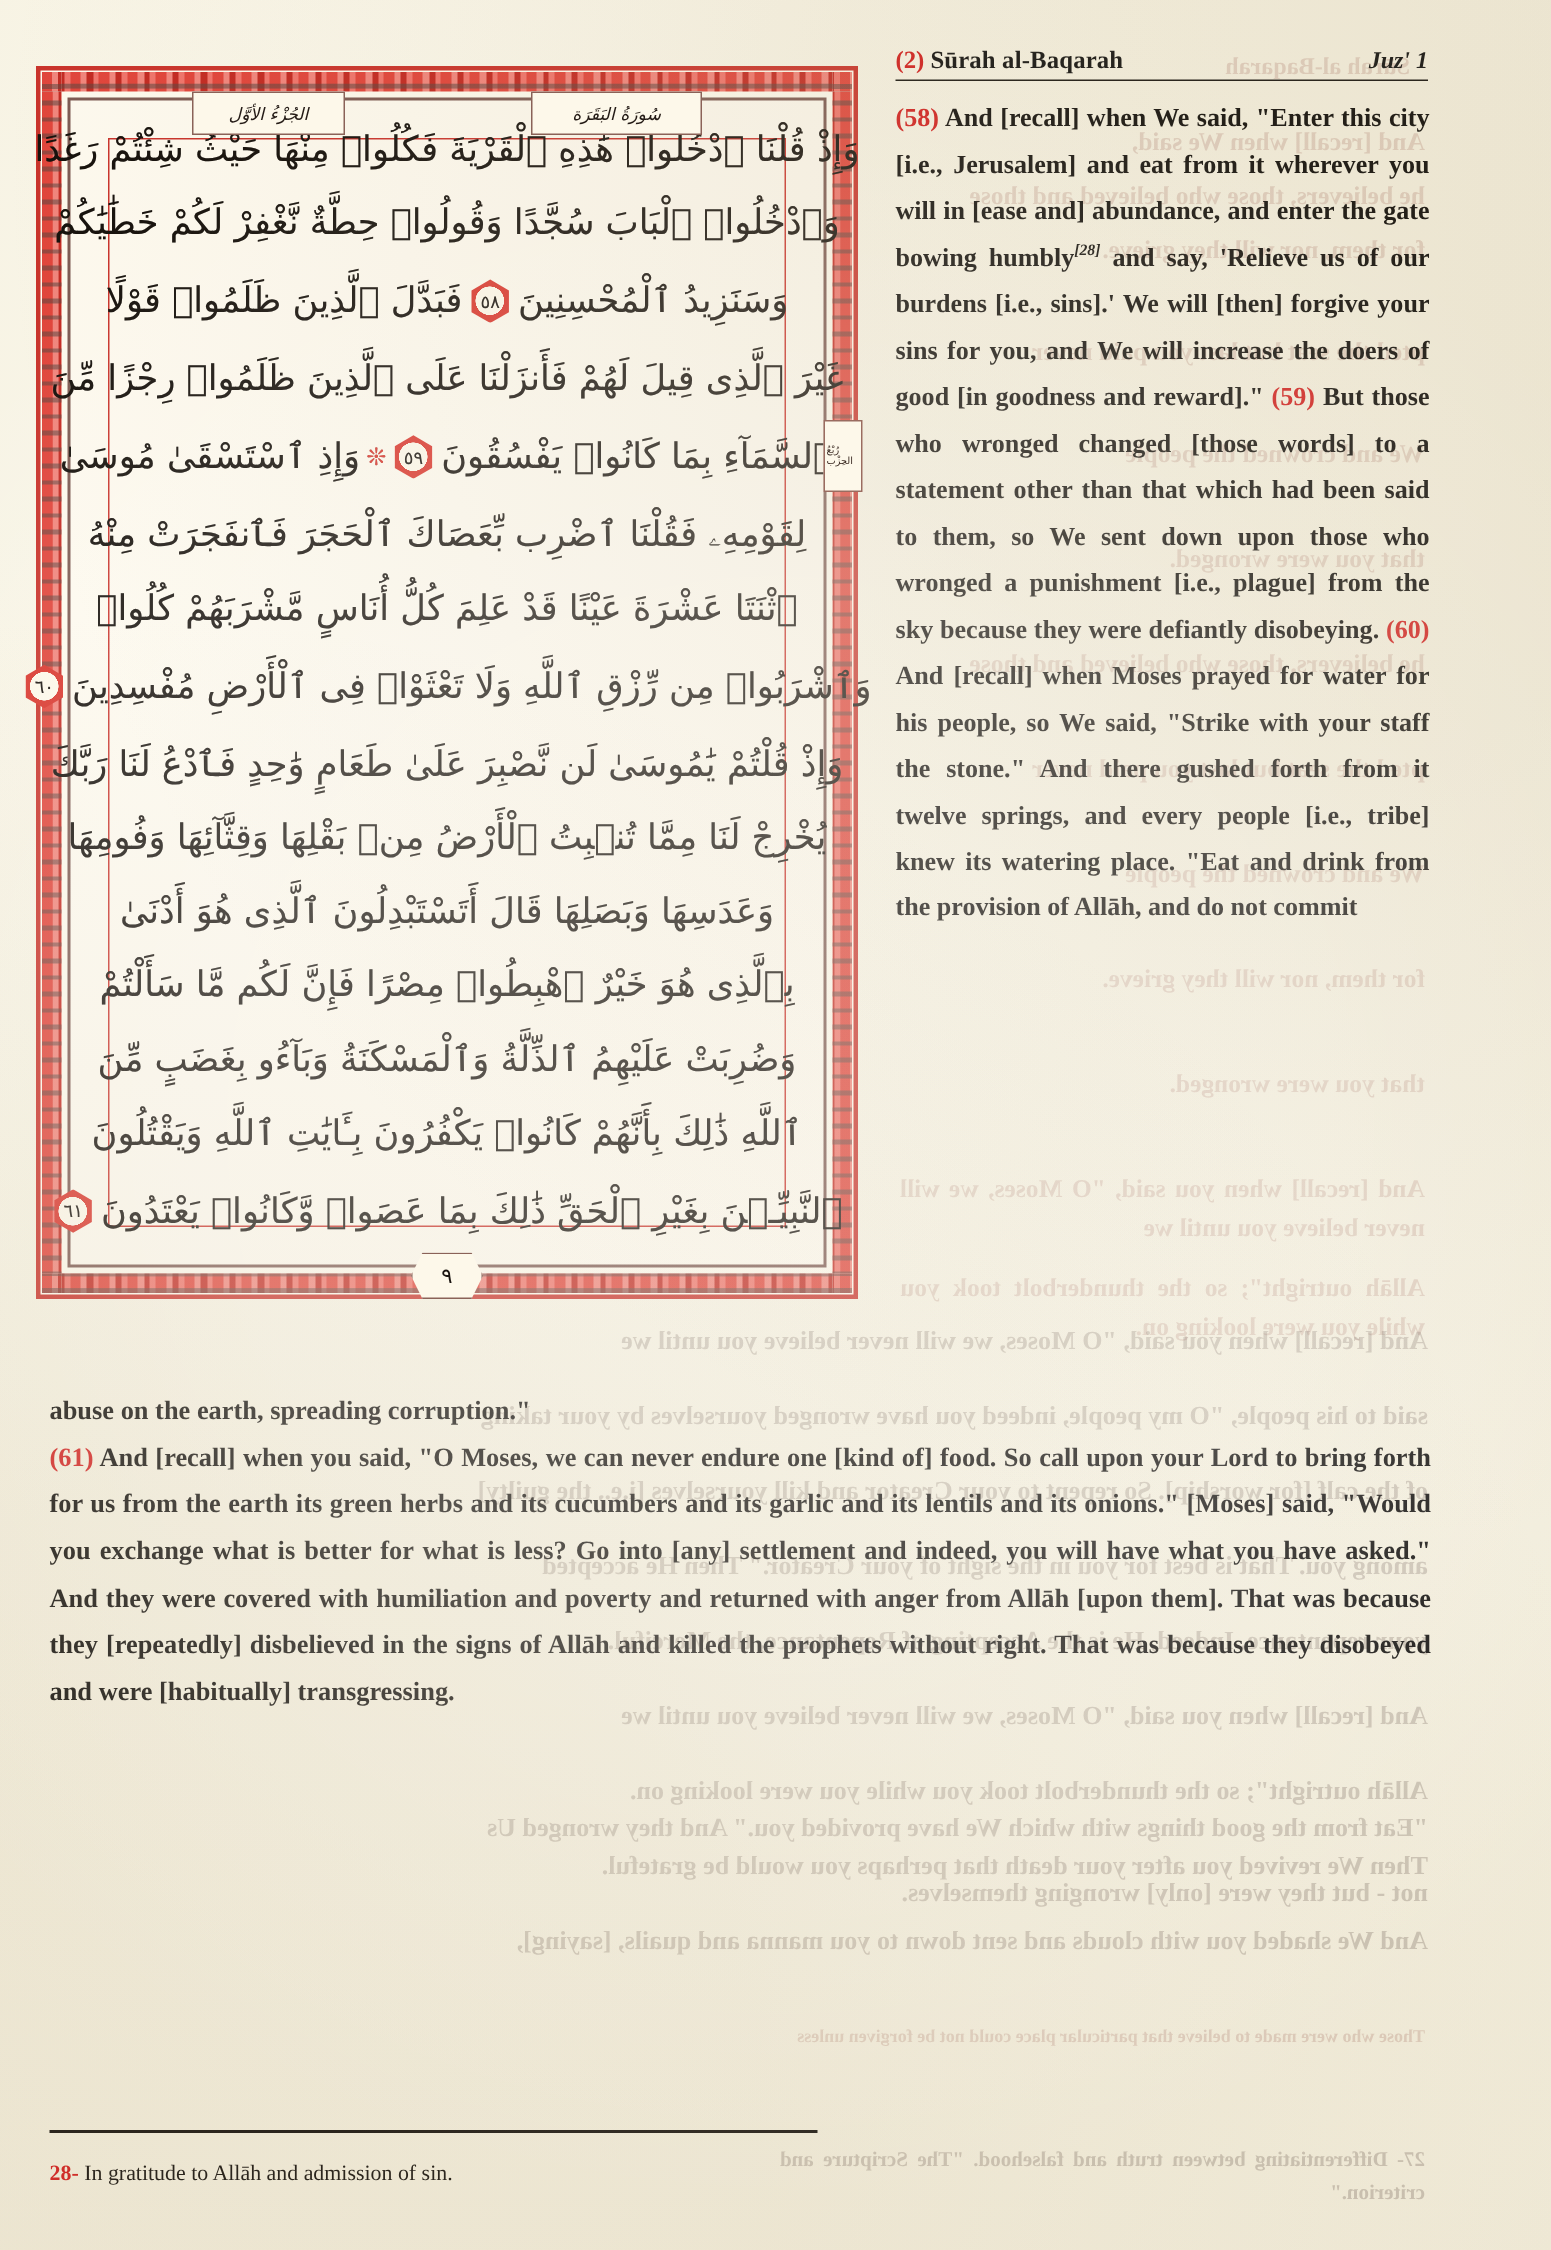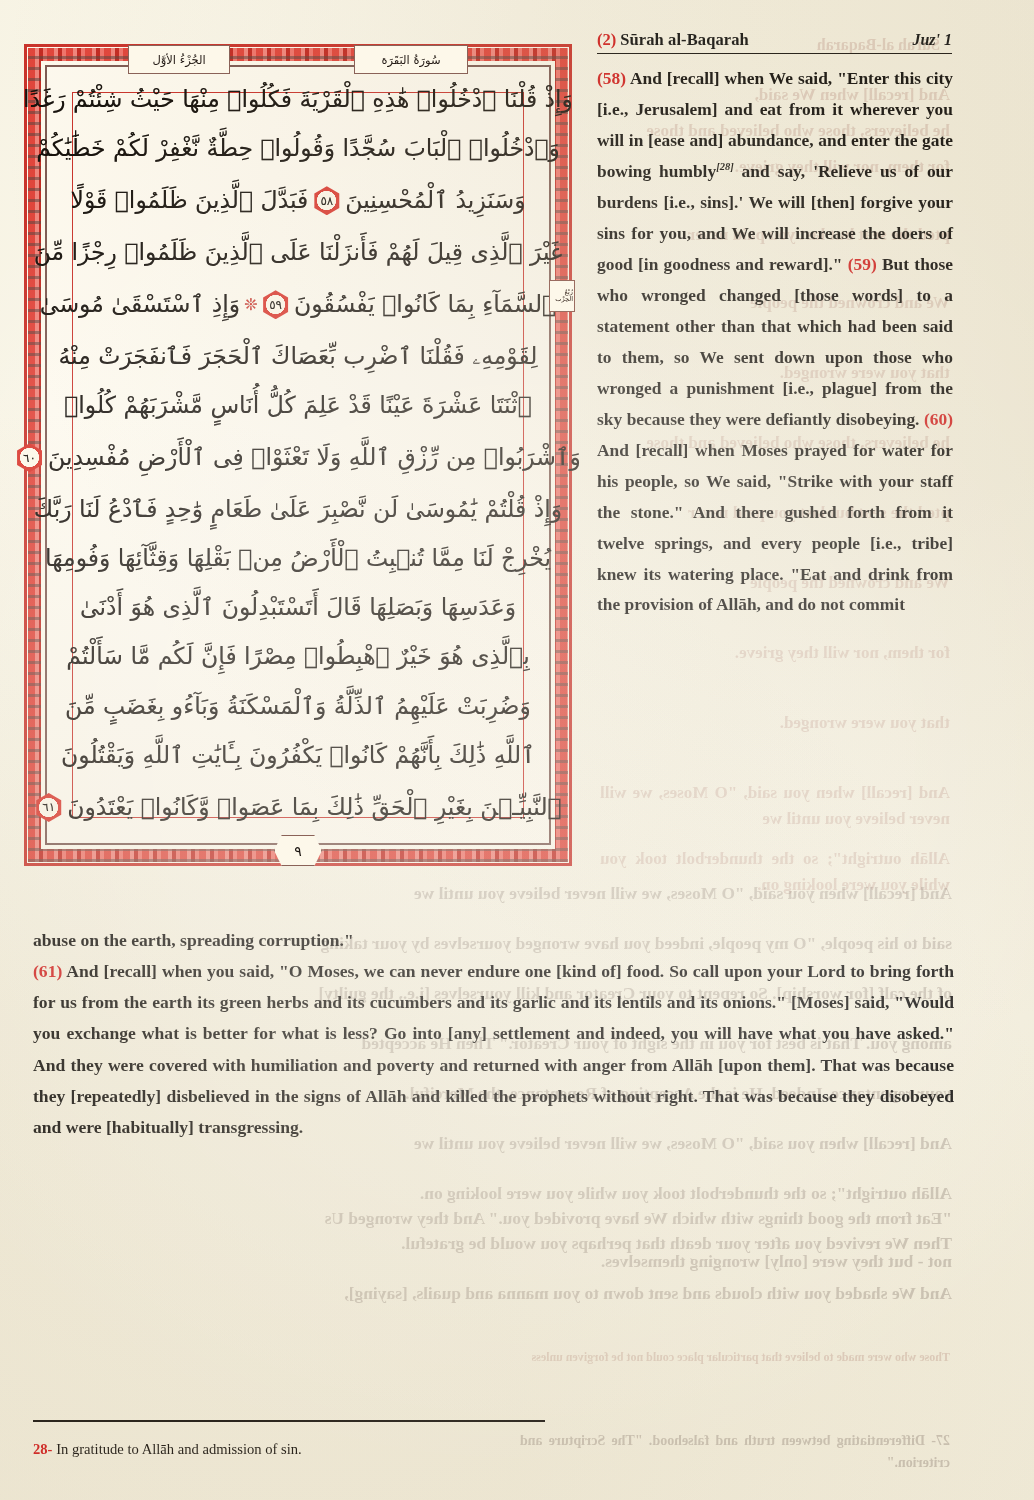--- a/index.html
+++ b/index.html
@@ -90,51 +90,52 @@
     background:#fdf9ee;
   }
   .frame-inner2{
     position:absolute;left:25px;top:25px;right:25px;bottom:25px;
     border:1px solid #c9332b;
     box-sizing:border-box;
   }
 
   
   .cartouche{
-    position:absolute;top:1px;height:27px;
+    position:absolute;top:17px;height:27px;
     background:#fdf8ea;
     border:1.6px solid #8a6258;
     display:flex;align-items:center;justify-content:center;
     font-family:"DejaVu Sans", sans-serif;
     font-size:11.5px;color:#241b16;
     padding:0 8px;white-space:nowrap;
     direction:rtl;
     z-index:5;
+    font-style:italic;
   }
   .cartouche.surah{right:104px;width:96px;}
   .cartouche.juz{left:104px;width:84px;}
 
   
   .page-num{
     position:absolute;bottom:0px;left:50%;transform:translateX(-50%);
     width:46px;height:29px;background:#fdf8ea;
     border:1.5px solid #8a6258;
     display:flex;align-items:center;justify-content:center;
     font-family:"DejaVu Sans", sans-serif;font-size:14px;color:#1a1410;
     z-index:6;
     clip-path:polygon(16% 0,84% 0,100% 50%,84% 100%,16% 100%,0 50%);
   }
 
   
   .side-badge{
-    position:absolute;right:-3px;top:236px;width:26px;height:32px;
+    position:absolute;right:-3px;top:236px;width:26px;height:48px;
     background:#fdf8ea;border:1.3px solid #9a6c60;
     display:flex;flex-direction:column;align-items:center;justify-content:center;
     font-family:"DejaVu Sans", sans-serif;font-size:6.5px;line-height:1.15;
-    color:#3a2a22;direction:rtl;z-index:6;text-align:right;padding:1px;
+    color:#3a2a22;direction:rtl;z-index:6;text-align:left;padding:1px;
     box-sizing:border-box;
   }
 
   
   .arabic-body{
     position:absolute;left:48px;right:48px;top:44px;bottom:44px;
     direction:rtl;
     display:flex;flex-direction:column;justify-content:space-between;
   }
   .aline{

